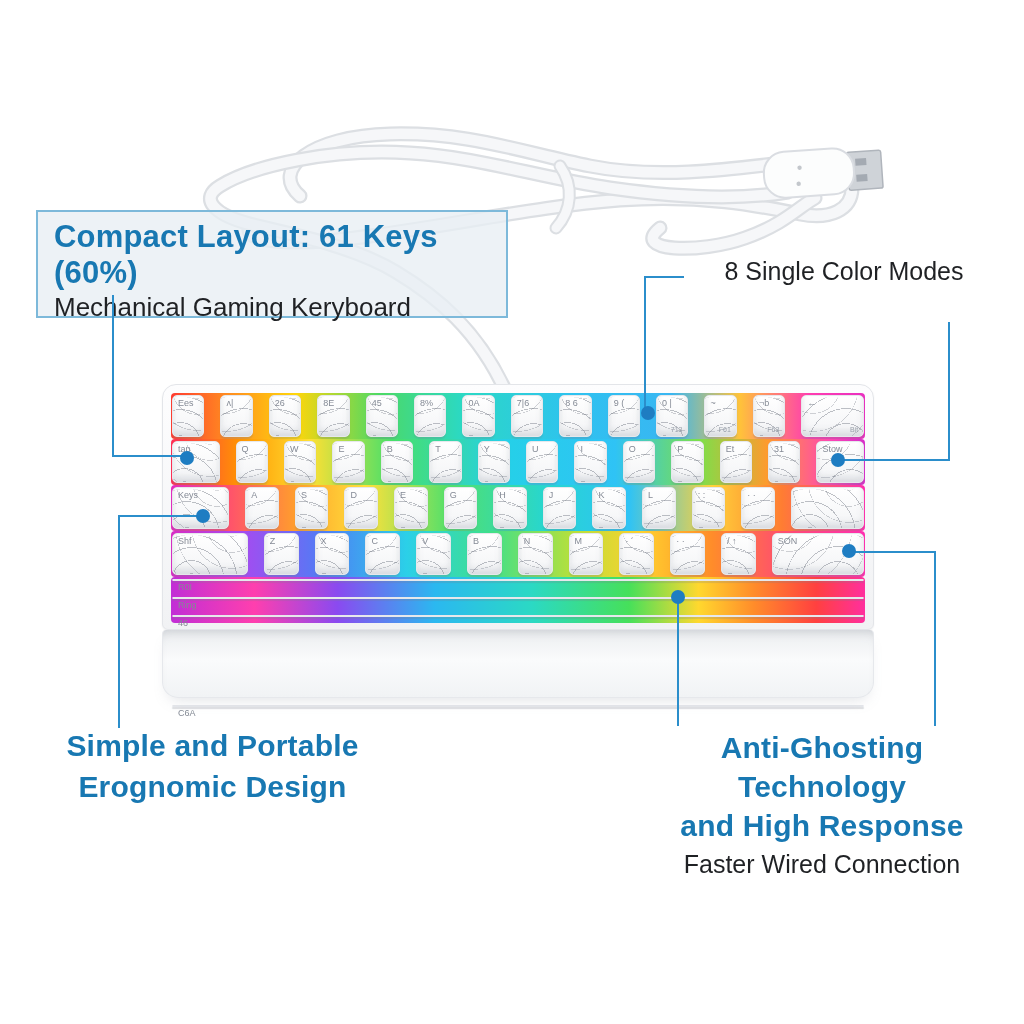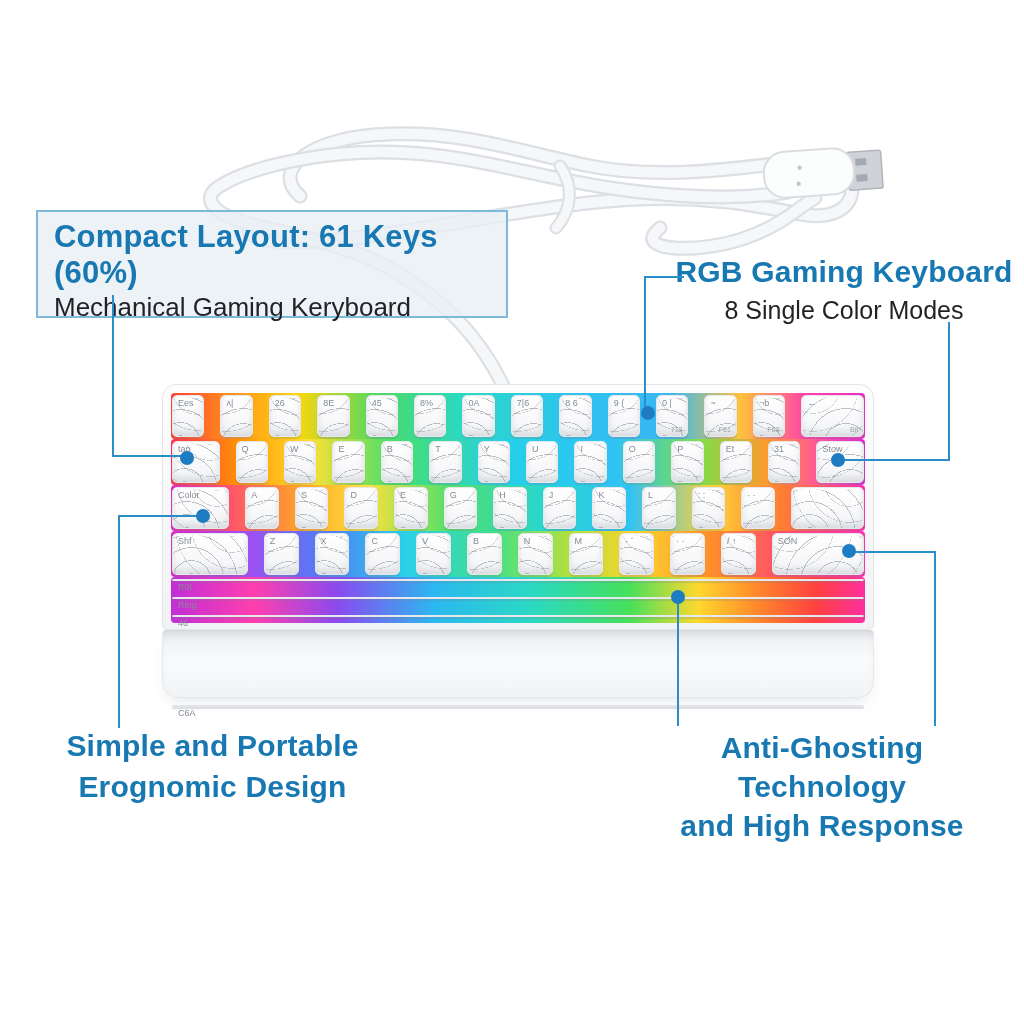--- a/index.html
+++ b/index.html
@@ -190,21 +190,21 @@
           </div>
           <div class="key" style="flex: 1 1 0px;">
             <span class="klabel">31</span>
           </div>
           <div class="key" style="flex: 1.5 1 0px;">
             <span class="klabel">Stow</span>
           </div>
         </div>
         <div class="krow r3">
           <div class="key" style="flex: 1.75 1 0px;">
-            <span class="klabel">Color</span>
+            <span class="klabel">Keys</span>
           </div>
           <div class="key" style="flex: 1 1 0px;">
             <span class="klabel">A</span>
           </div>
           <div class="key" style="flex: 1 1 0px;">
             <span class="klabel">S</span>
           </div>
           <div class="key" style="flex: 1 1 0px;">
             <span class="klabel">D</span>
           </div>
@@ -304,32 +304,32 @@
   </div>
   <div class="kb-front"></div>
 </div>
 
 <div class="info-box">
   <div class="t1">Compact Layout: 61 Keys (60%)</div>
   <div class="t2">Mechanical Gaming Keryboard</div>
 </div>
 
 <div class="ann ann-rgb">
-  <div class="blue">RGB Gaming Keyboard</div>
   <div class="dark">8 Single Color Modes</div>
 </div>
 
 <div class="ann ann-portable">
   <div class="blue">Simple and Portable</div>
   <div class="blue">Erognomic Design</div>
 </div>
 
 <div class="ann ann-anti">
   <div class="blue">Anti-Ghosting Technology</div>
   <div class="blue">and High Response</div>
+  <div class="dark">Faster Wired Connection</div>
 </div>
 
 <div class="cl" style="left:112px;top:295px;width:2px;height:161px;"></div>
 <div class="cl" style="left:112px;top:455px;width:76px;height:2px;"></div>
 <div class="cl" style="left:118px;top:515px;width:86px;height:2px;"></div>
 <div class="cl" style="left:118px;top:515px;width:2px;height:213px;"></div>
 <div class="cl" style="left:644px;top:276px;width:40px;height:2px;"></div>
 <div class="cl" style="left:644px;top:276px;width:2px;height:139px;"></div>
 <div class="cl" style="left:948px;top:322px;width:2px;height:138px;"></div>
 <div class="cl" style="left:834px;top:459px;width:116px;height:2px;"></div>

